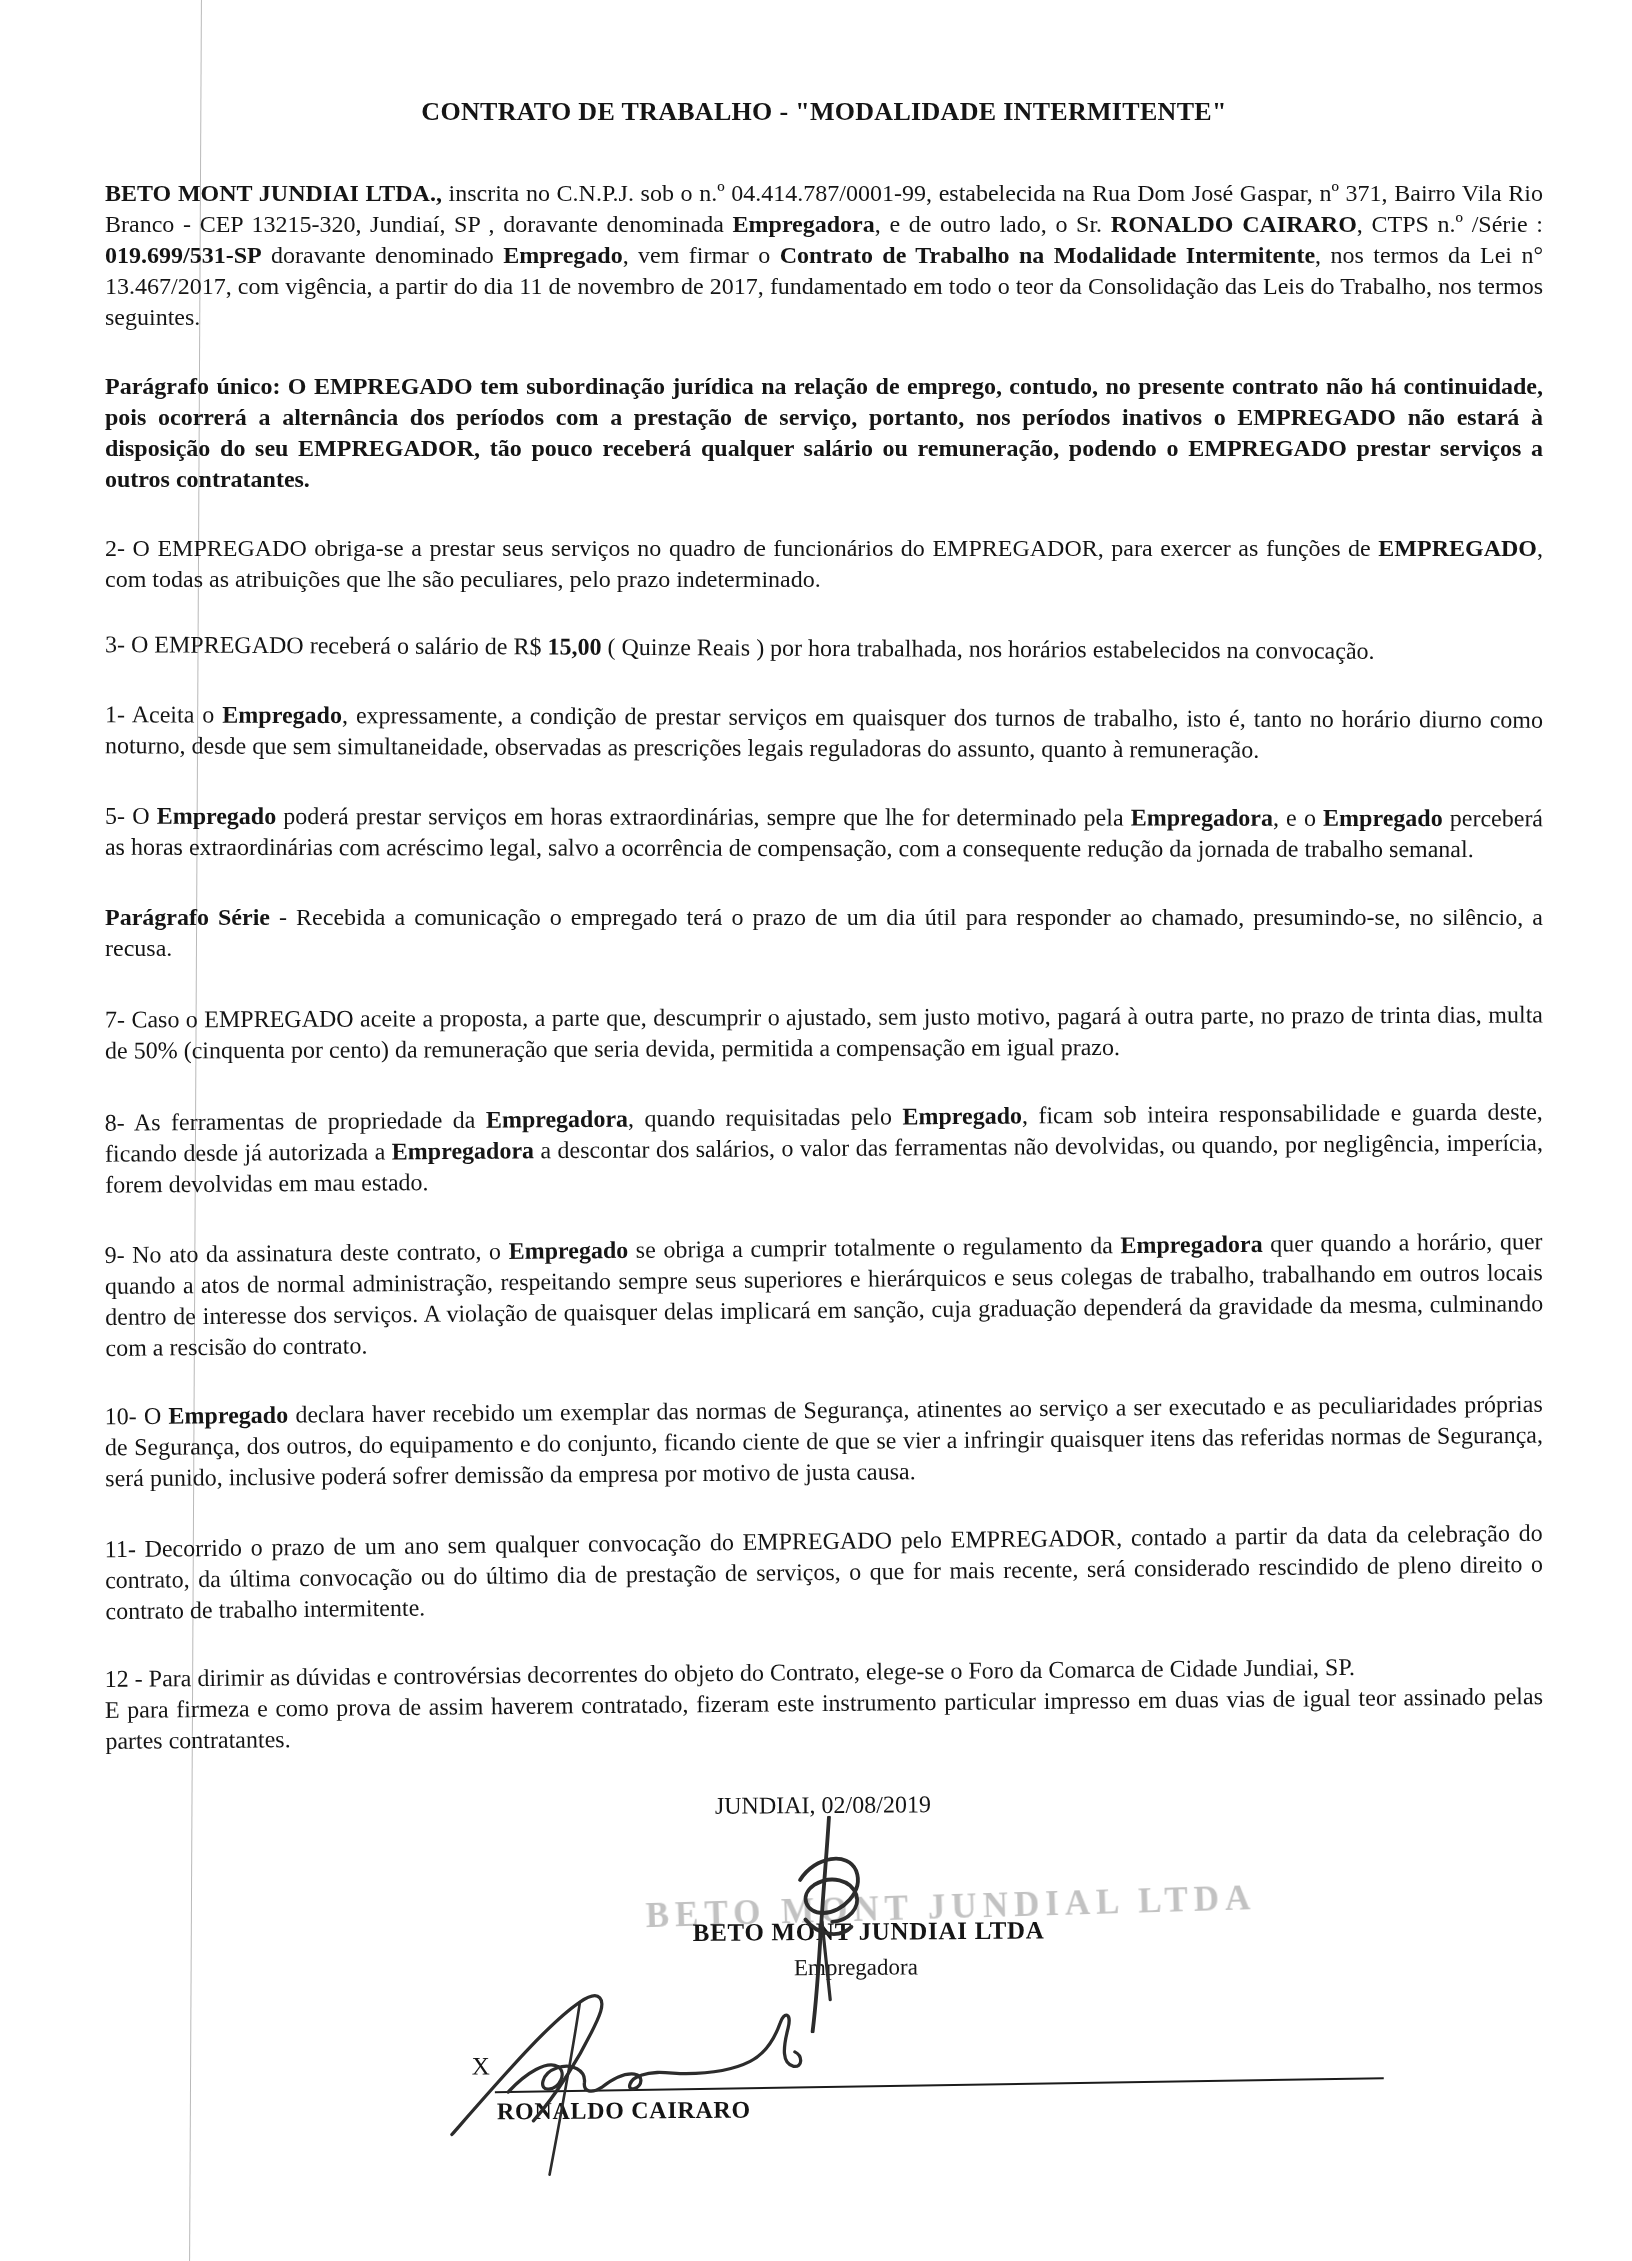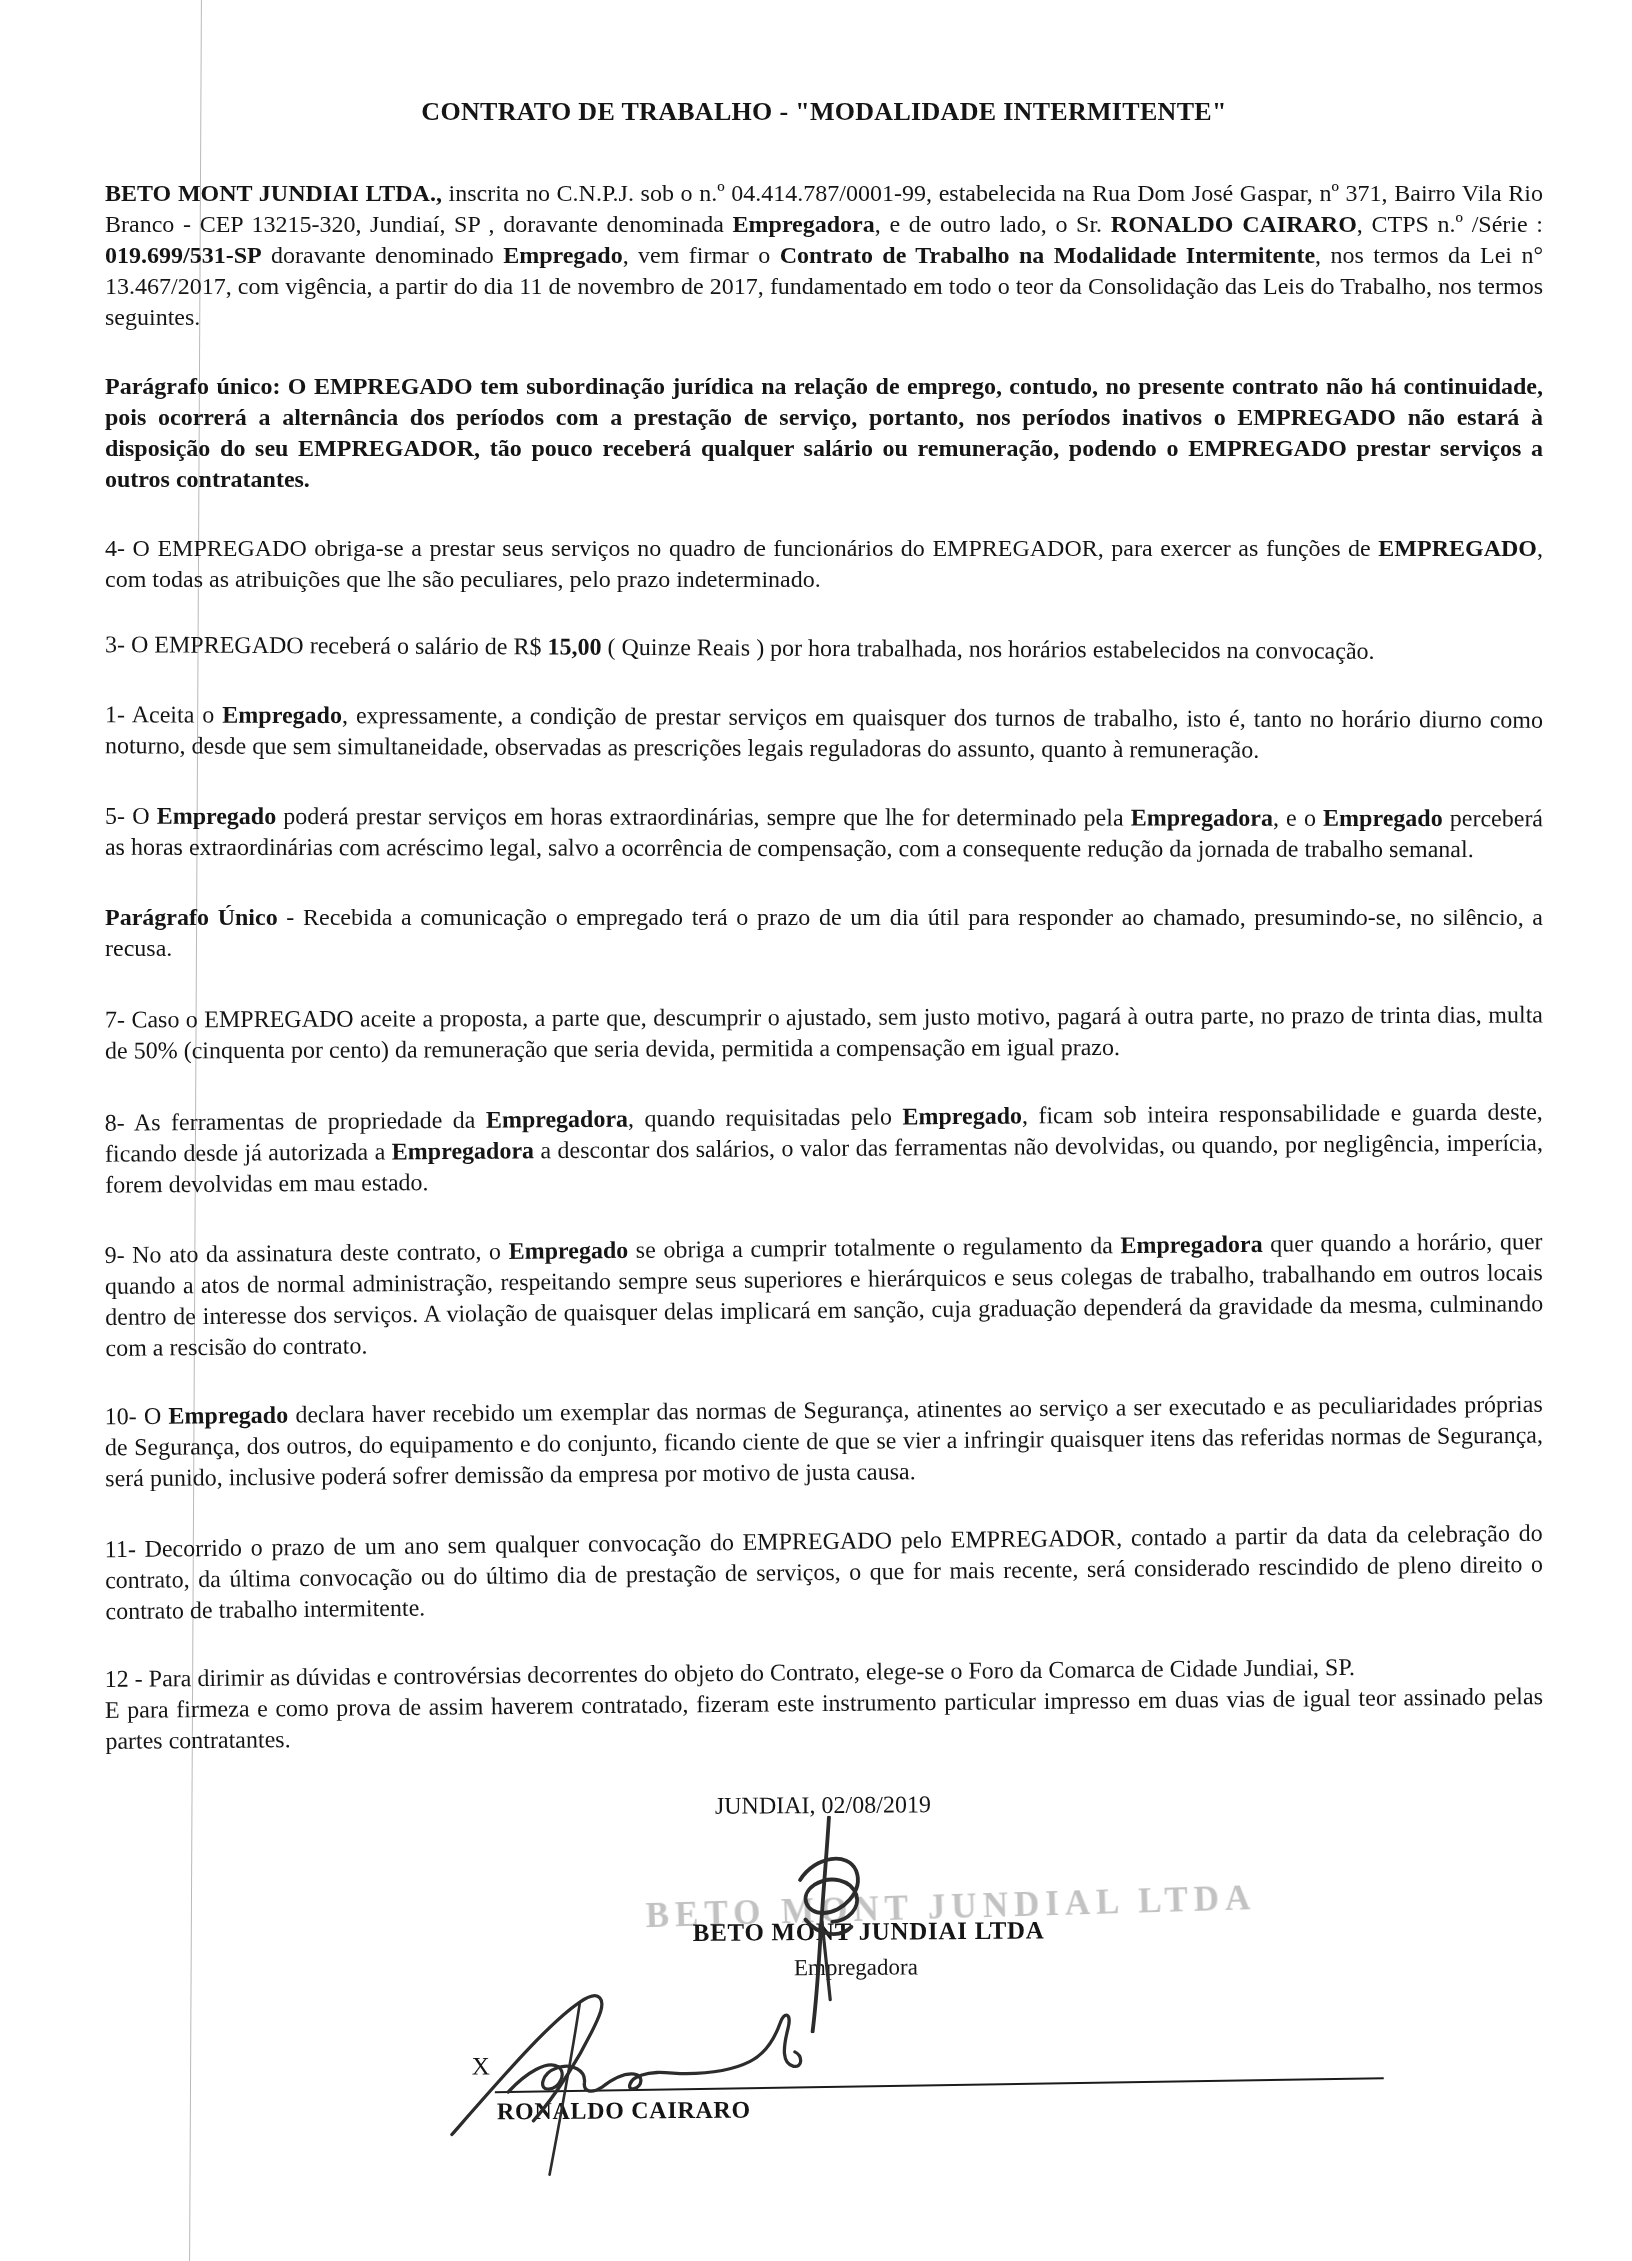--- a/index.html
+++ b/index.html
@@ -100,33 +100,33 @@
   <h1 class="doc-title">CONTRATO DE TRABALHO - "MODALIDADE INTERMITENTE"</h1>
 
   <div id="clauses">
       <div class="clause">
         <p><span class="b">BETO MONT JUNDIAI LTDA.,</span><span> inscrita no C.N.P.J. sob o n.º 04.414.787/0001-99,  estabelecida na Rua Dom José Gaspar, nº 371, Bairro Vila Rio Branco - CEP 13215-320, Jundiaí, SP ,  doravante denominada </span><span class="b">Empregadora</span><span>, e de outro lado, o Sr. </span><span class="b">RONALDO CAIRARO</span><span>, CTPS    n.º  /Série  : </span><span class="b">019.699/531-SP</span><span> doravante denominado </span><span class="b">Empregado</span><span>,   vem firmar o </span><span class="b">Contrato de Trabalho na Modalidade Intermitente</span><span>, nos termos da Lei n° 13.467/2017, com vigência, a partir do dia 11 de novembro de 2017, fundamentado em todo o teor da Consolidação das Leis do Trabalho, nos termos seguintes.</span></p>
       </div>
       <div class="clause">
         <p><span class="b">Parágrafo único: O EMPREGADO tem subordinação jurídica na relação de emprego, contudo, no presente contrato não há continuidade, pois ocorrerá a alternância dos períodos com a prestação de serviço, portanto, nos períodos inativos o EMPREGADO não estará à disposição do seu EMPREGADOR, tão pouco receberá qualquer salário ou remuneração, podendo o EMPREGADO prestar serviços a outros contratantes.</span></p>
       </div>
       <div class="clause">
-        <p><span>4- O EMPREGADO obriga-se a prestar seus serviços no quadro de funcionários do EMPREGADOR, para exercer as funções de </span><span class="b">EMPREGADO</span><span>, com todas as atribuições que lhe são peculiares, pelo prazo indeterminado.</span></p>
+        <p><span>2- O EMPREGADO obriga-se a prestar seus serviços no quadro de funcionários do EMPREGADOR, para exercer as funções de </span><span class="b">EMPREGADO</span><span>, com todas as atribuições que lhe são peculiares, pelo prazo indeterminado.</span></p>
       </div>
       <div class="clause">
         <p><span>3- O EMPREGADO receberá o salário de R$ </span><span class="b">15,00</span><span> ( Quinze Reais  ) por hora trabalhada, nos horários estabelecidos na convocação.</span></p>
       </div>
       <div class="clause">
         <p><span>1- Aceita o </span><span class="b">Empregado</span><span>, expressamente, a condição de prestar serviços em quaisquer dos turnos de trabalho, isto é, tanto no horário diurno como noturno, desde que sem simultaneidade, observadas as prescrições legais reguladoras do assunto, quanto à remuneração.</span></p>
       </div>
       <div class="clause">
         <p><span>5- O </span><span class="b">Empregado</span><span> poderá prestar serviços em horas extraordinárias, sempre que lhe for determinado pela </span><span class="b">Empregadora</span><span>, e o </span><span class="b">Empregado</span><span> perceberá as horas extraordinárias com acréscimo legal, salvo a ocorrência de compensação, com a consequente redução da jornada de trabalho semanal.</span></p>
       </div>
       <div class="clause">
-        <p><span class="b">Parágrafo Único</span><span> - Recebida a comunicação o empregado terá o prazo de um dia útil para responder ao chamado, presumindo-se, no silêncio, a recusa.</span></p>
+        <p><span class="b">Parágrafo Série</span><span> - Recebida a comunicação o empregado terá o prazo de um dia útil para responder ao chamado, presumindo-se, no silêncio, a recusa.</span></p>
       </div>
       <div class="clause">
         <p><span>7- Caso o EMPREGADO aceite a proposta, a parte que, descumprir o ajustado,  sem justo motivo, pagará à outra parte, no prazo de trinta dias, multa de 50% (cinquenta por cento) da remuneração que seria devida, permitida a compensação em igual prazo.</span></p>
       </div>
       <div class="clause">
         <p><span>8- As ferramentas de propriedade da </span><span class="b">Empregadora</span><span>, quando requisitadas pelo </span><span class="b">Empregado</span><span>, ficam sob inteira responsabilidade e guarda deste, ficando desde já autorizada a </span><span class="b">Empregadora</span><span> a descontar dos salários, o valor das ferramentas não devolvidas, ou quando, por negligência, imperícia, forem devolvidas em mau estado.</span></p>
       </div>
       <div class="clause">
         <p><span>9- No ato da assinatura deste contrato, o </span><span class="b">Empregado</span><span> se obriga a cumprir totalmente o regulamento da </span><span class="b">Empregadora</span><span> quer quando a horário, quer quando a atos de normal administração, respeitando sempre seus superiores e hierárquicos e seus colegas de trabalho, trabalhando em outros locais dentro de interesse dos serviços. A violação de quaisquer delas implicará em sanção, cuja graduação dependerá da gravidade da mesma, culminando com a rescisão do contrato.</span></p>
       </div>

